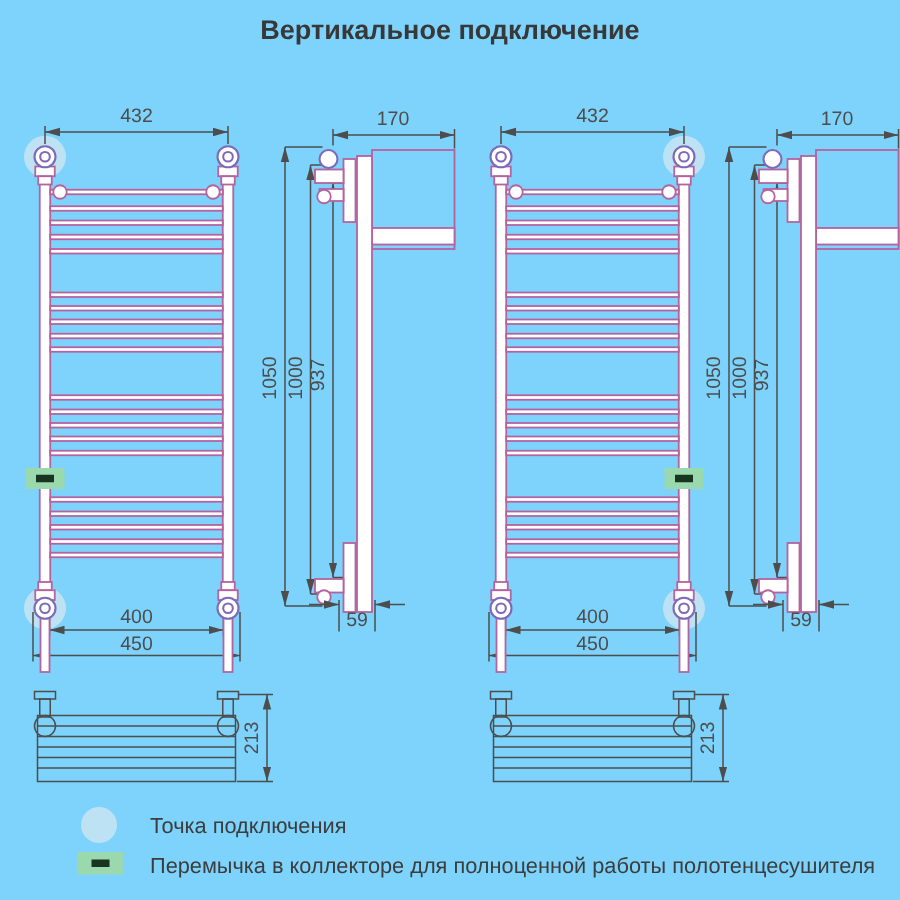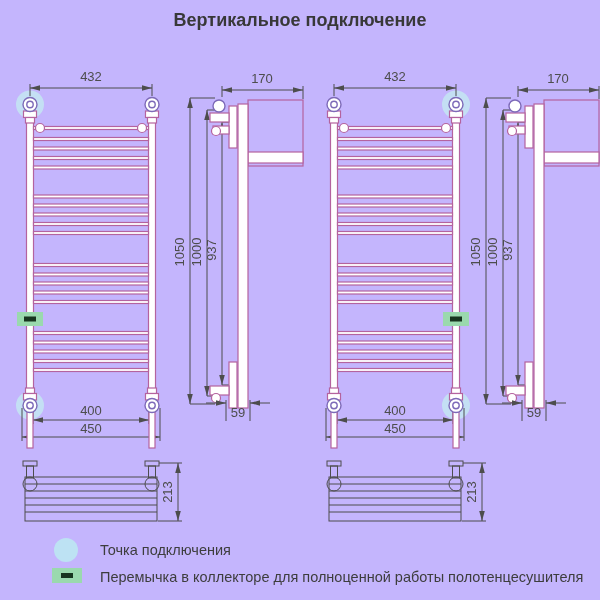--- a/index.html
+++ b/index.html
@@ -1,16 +1,16 @@
 <!DOCTYPE html>
 <html><head>
 <meta charset="utf-8">
 <style>
   html,body{margin:0;padding:0;background:#ffffff;}
-  #stage{position:relative;width:600px;height:600px;background:#c4b5fd;overflow:hidden;
+  #stage{position:relative;width:600px;height:600px;background:#7dd3fc;overflow:hidden;
          font-family:"Liberation Sans", sans-serif;}
   svg text{font-family:"Liberation Sans", sans-serif;}
   .dim-text{font-size:13px;fill:#4d4d4d;}
   .title-text{font-size:18px;font-weight:bold;fill:#383838;}
   .legend-text{font-size:14.5px;fill:#3d3d3d;}
   .gray{stroke:#4d4d4d;stroke-width:1;fill:none;}
   .pink{stroke:#b4639f;stroke-width:1.2;fill:#ffffff;}
   .pinkline{stroke:#b4639f;stroke-width:1.2;fill:none;}
   .purple{stroke:#7d6ab8;stroke-width:1.4;fill:#ffffff;}
 </style>

